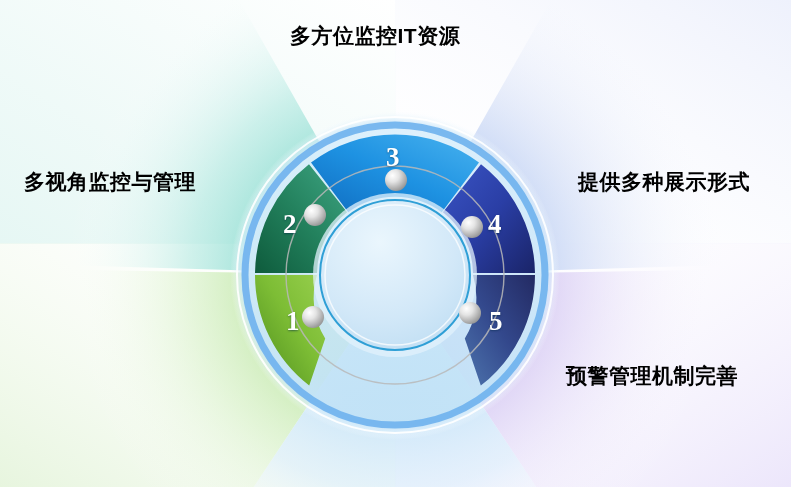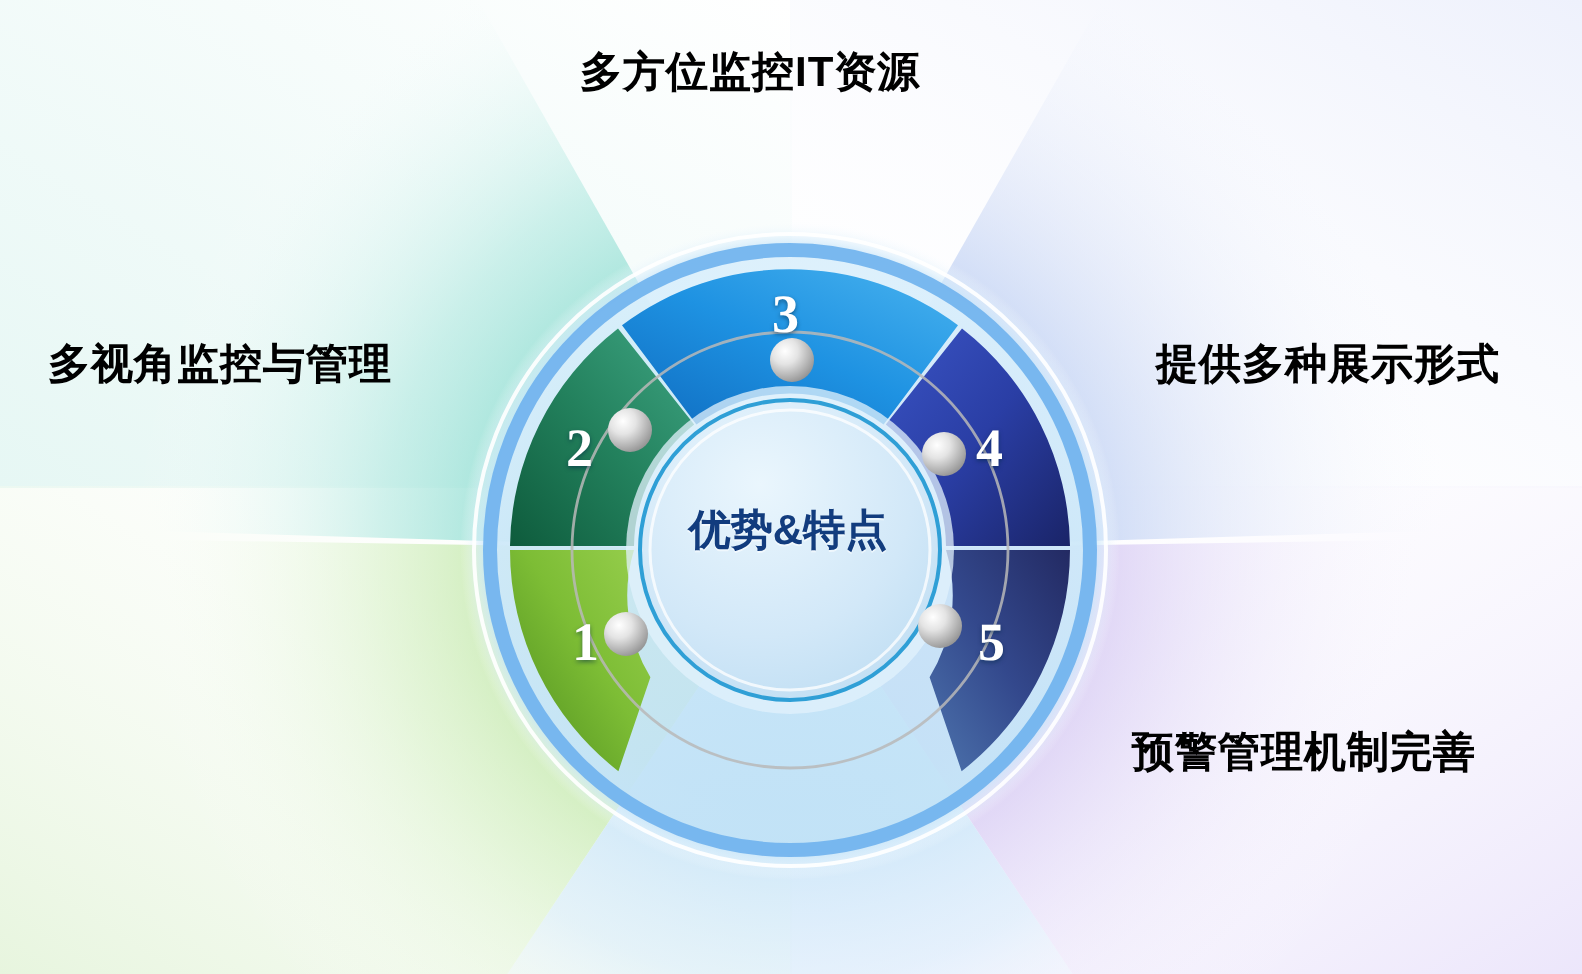--- a/index.html
+++ b/index.html
@@ -217,20 +217,19 @@
   </svg>
 
   
   <div class="seg-num" id="num1">1</div>
   <div class="seg-num" id="num2">2</div>
   <div class="seg-num" id="num3">3</div>
   <div class="seg-num" id="num4">4</div>
   <div class="seg-num" id="num5">5</div>
 
   
-  <div class="center-text">优势&amp;特点</div>
 
   
   <div class="label" id="lbl-top">多方位监控IT资源</div>
   <div class="label" id="lbl-left-top">多视角监控与管理</div>
   <div class="label" id="lbl-right-top">提供多种展示形式</div>
   <div class="label" id="lbl-right-bottom">预警管理机制完善</div>
 </div>
 
 </body></html>

